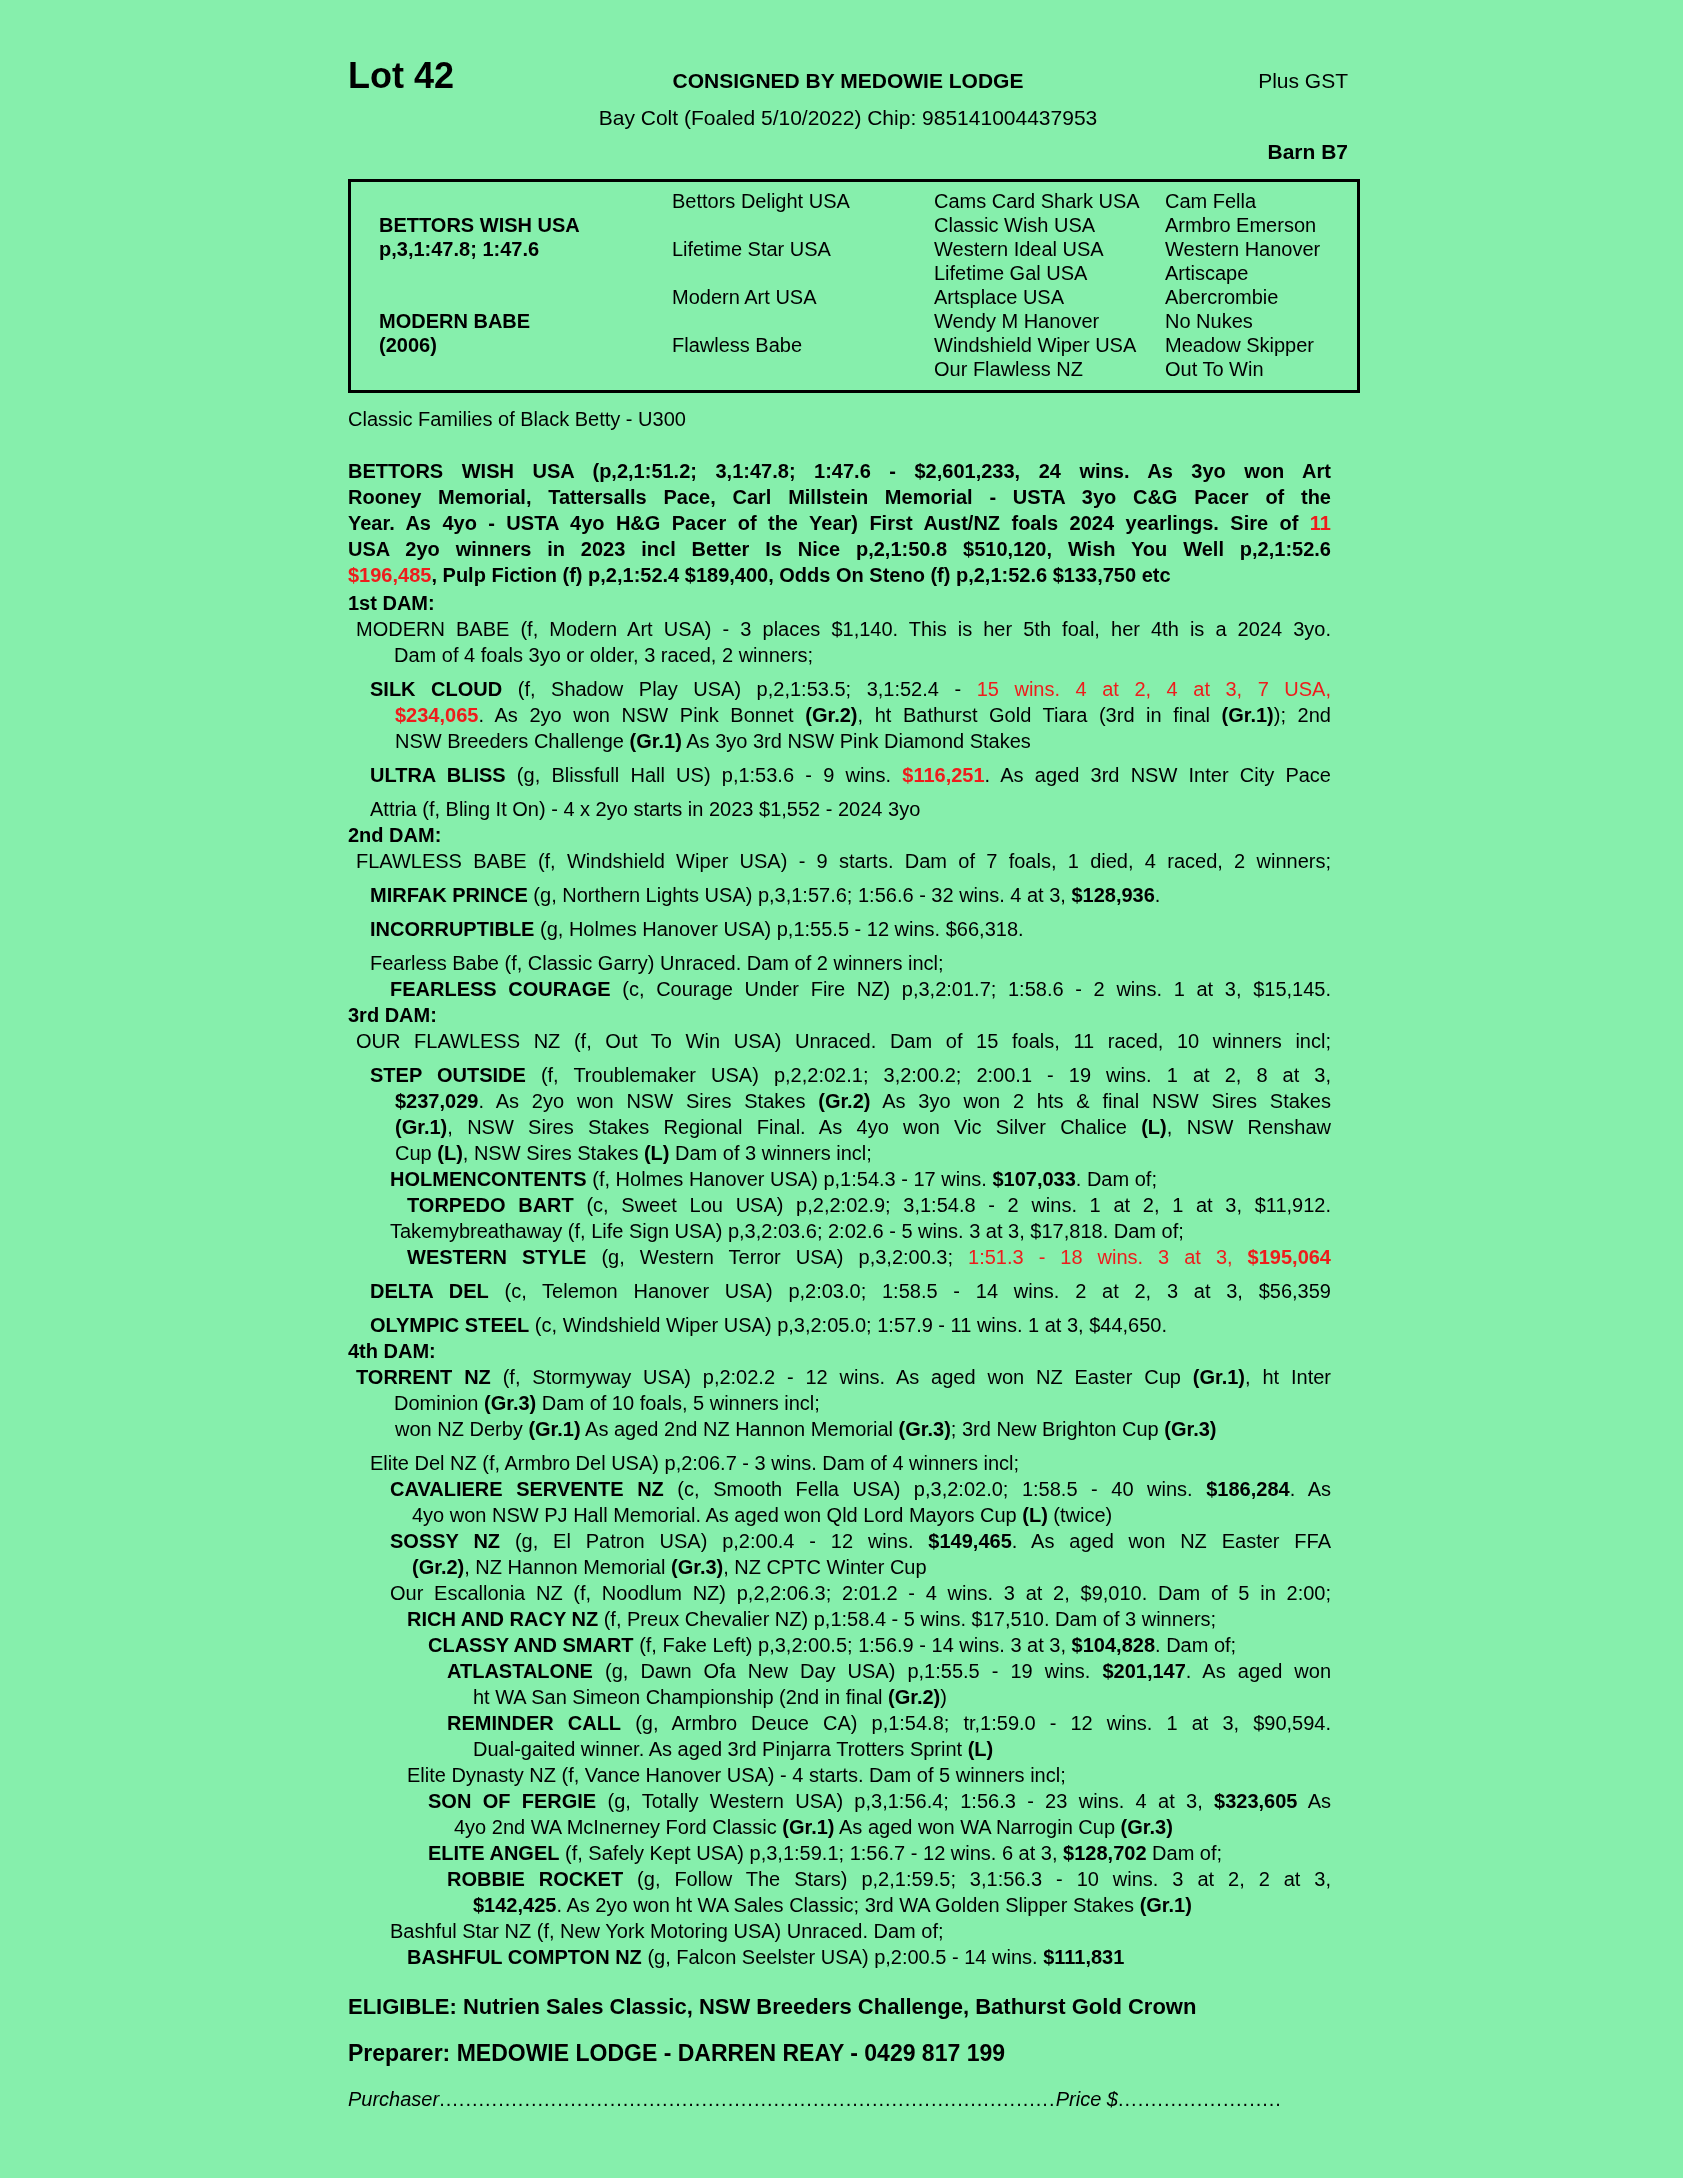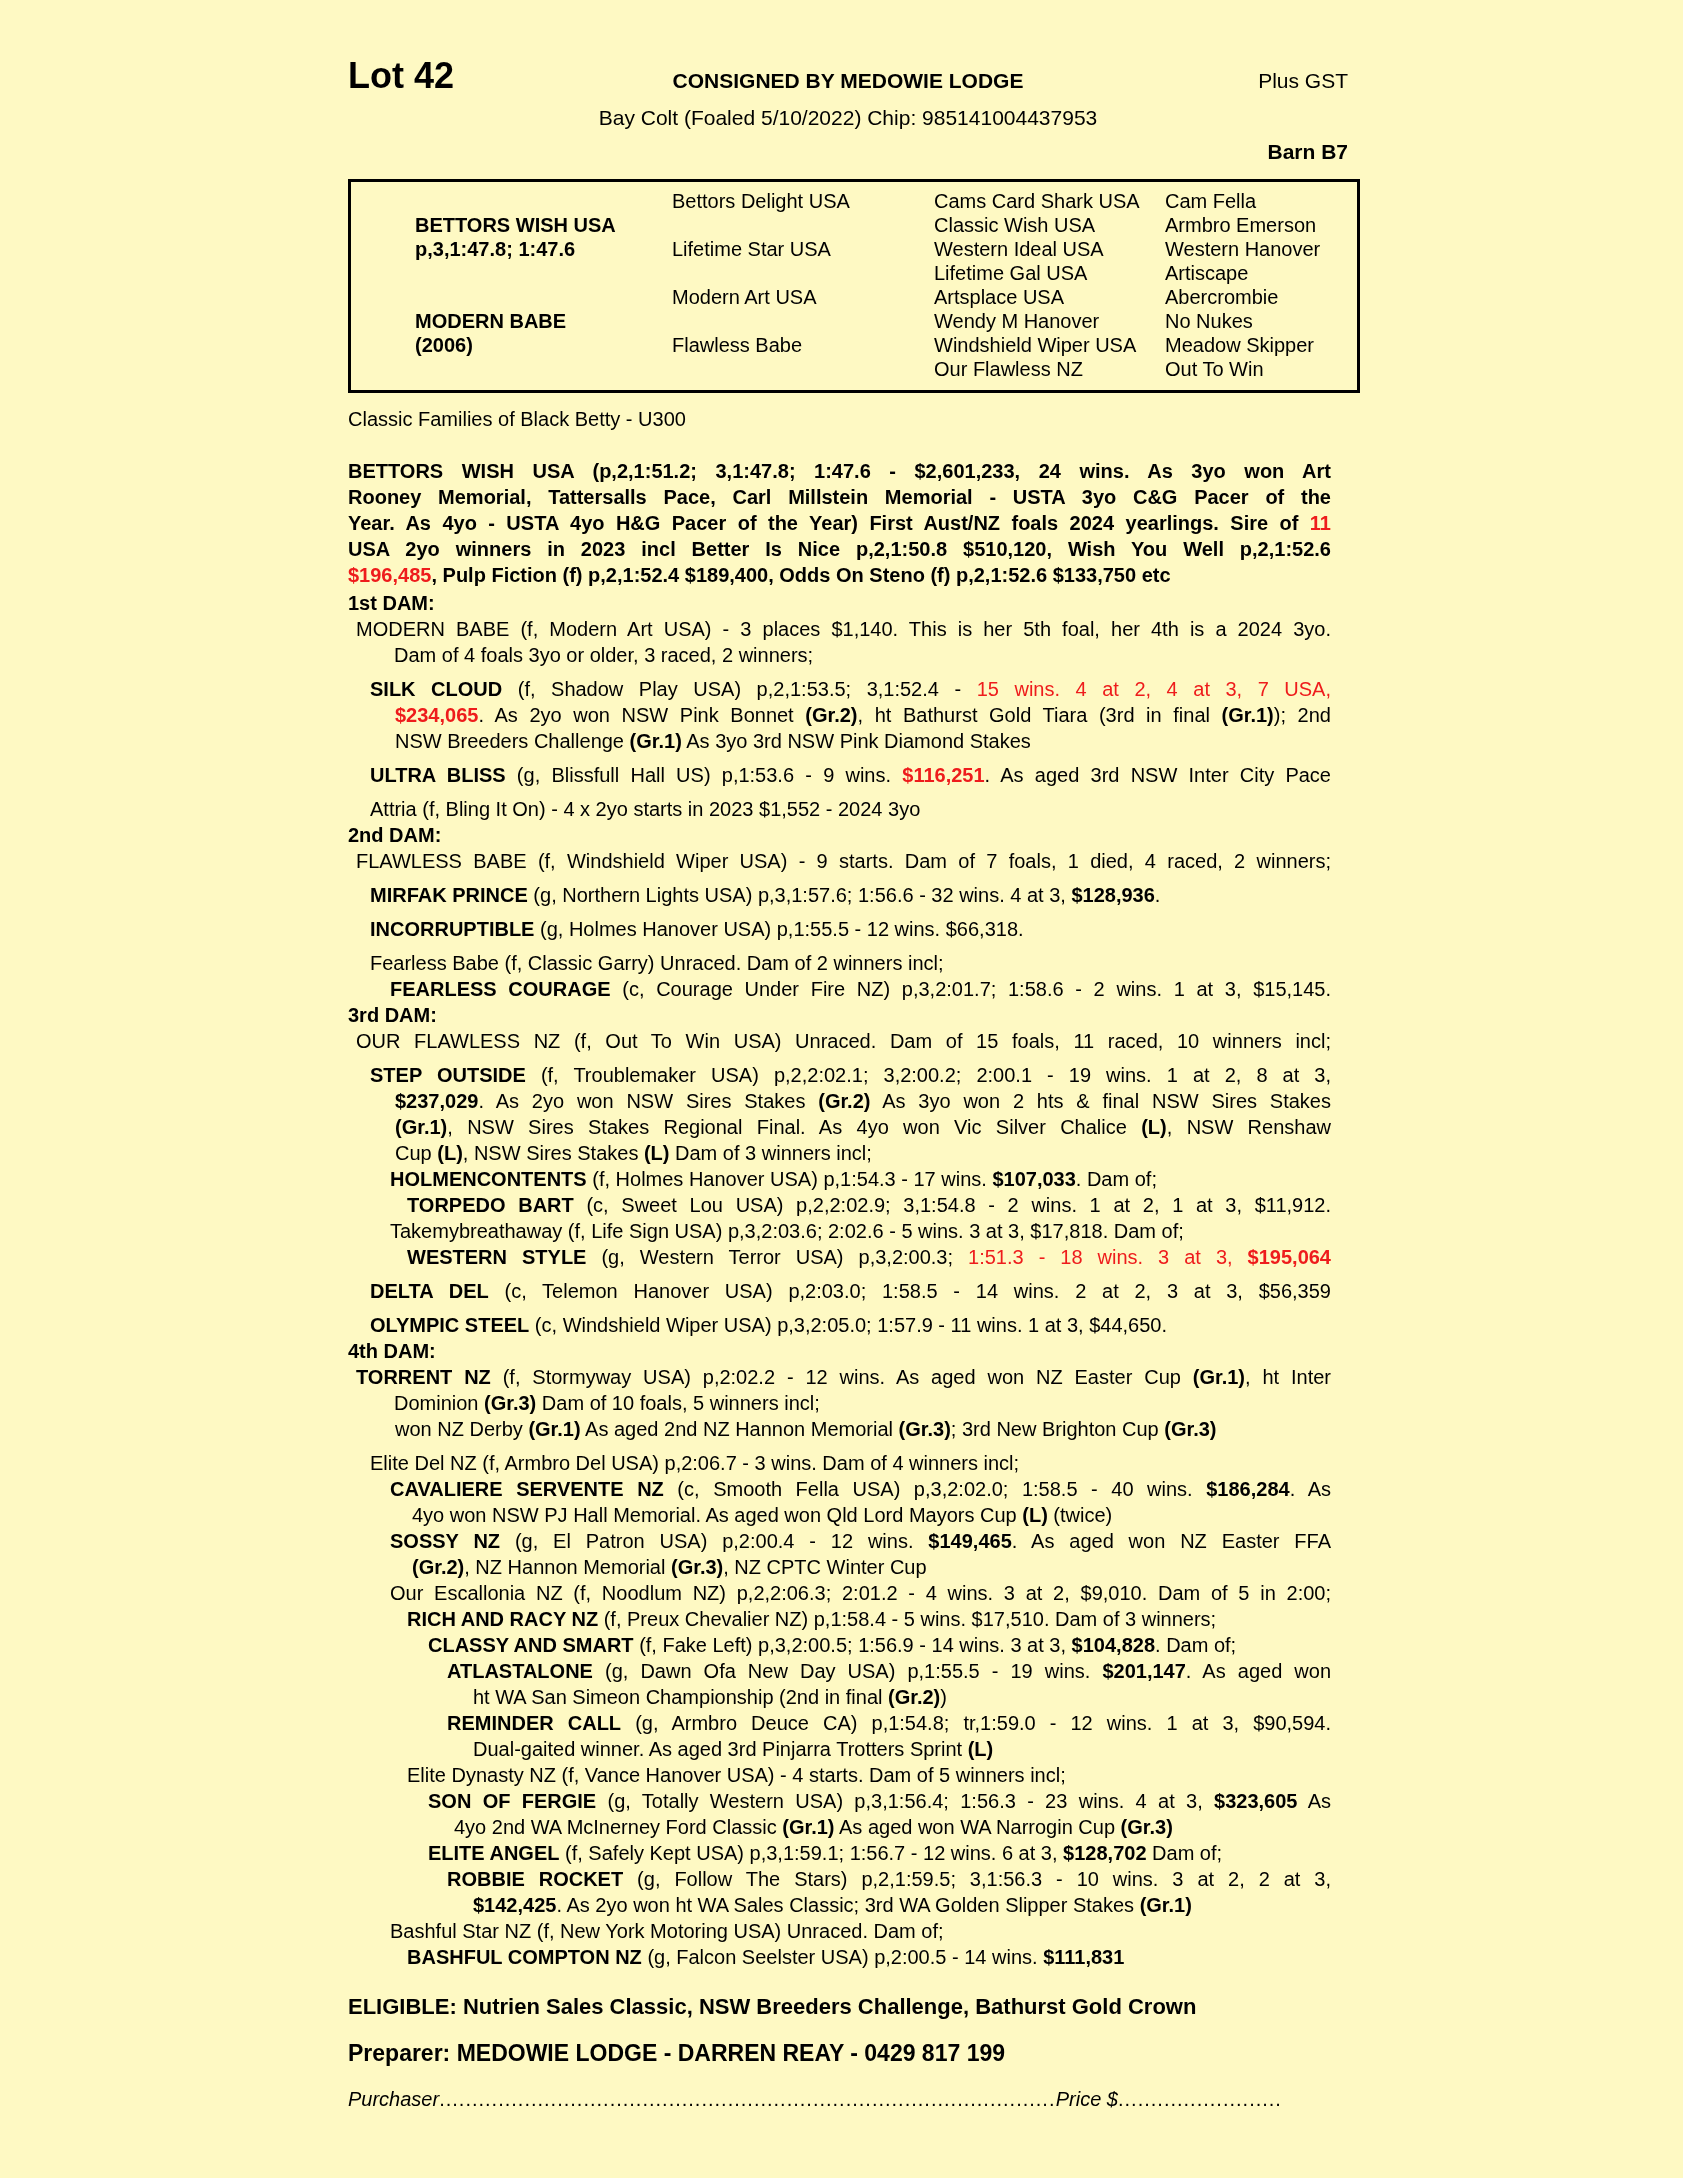--- a/index.html
+++ b/index.html
@@ -1,30 +1,30 @@
 <!DOCTYPE html>
 <html style="--red: #ee1c1c;"><head>
 <meta charset="utf-8">
 <style>
   html,body{margin:0;padding:0;background:#e9e9e9;}
-  .page{position:relative;width:1683px;height:2178px;background:#fef9c3;
+  .page{position:relative;width:1683px;height:2178px;background:#86efac;
         font-family:"Liberation Sans", sans-serif;color:#000;overflow:hidden;}
   .content{position:absolute;left:348px;top:0;width:1000px;}
   
   .hrow{position:relative;margin-top:55px;height:42px;}
   .lot{position:absolute;left:0;top:0;font-size:36px;font-weight:bold;line-height:42px;}
   .consigned{position:absolute;left:0;right:0;top:14px;text-align:center;font-size:21px;font-weight:bold;}
   .gst{position:absolute;right:0;top:14px;font-size:21px;font-weight:normal;}
   .foaldesc{margin-top:8px;text-align:center;font-size:21px;line-height:26px;}
   .barn{margin-top:8px;text-align:right;font-size:21px;font-weight:bold;line-height:26px;}
   
   .ptable{margin-top:14px;border:3px solid #000;width:994px;padding:7px 0 9px 12px;}
   .prow{display:grid;grid-template-columns:293px 262px 231px auto;padding-left:16px;}
   .pcell{font-size:20px;line-height:24px;white-space:pre;}
-  .pcell.c1{font-weight:bold;margin-left:36px;}
+  .pcell.c1{font-weight:bold;}
   
   .textcol{width:983px;}
   .famnote{margin-top:13px;font-size:20px;line-height:26px;}
   .sirepara{margin-top:26px;}
   .line{font-size:20px;line-height:26px;white-space:pre;}
   .line.j{white-space:normal;text-align:justify;text-align-last:justify;height:26px;overflow:hidden;}
   .sirepara .line{font-weight:bold;}
   .b{font-weight:bold;}
   .r{color:var(--red,#ee1c1c);}
   .i-sec{padding-left:0;} .i-dam{padding-left:8px;} .i-damc{padding-left:46px;}

